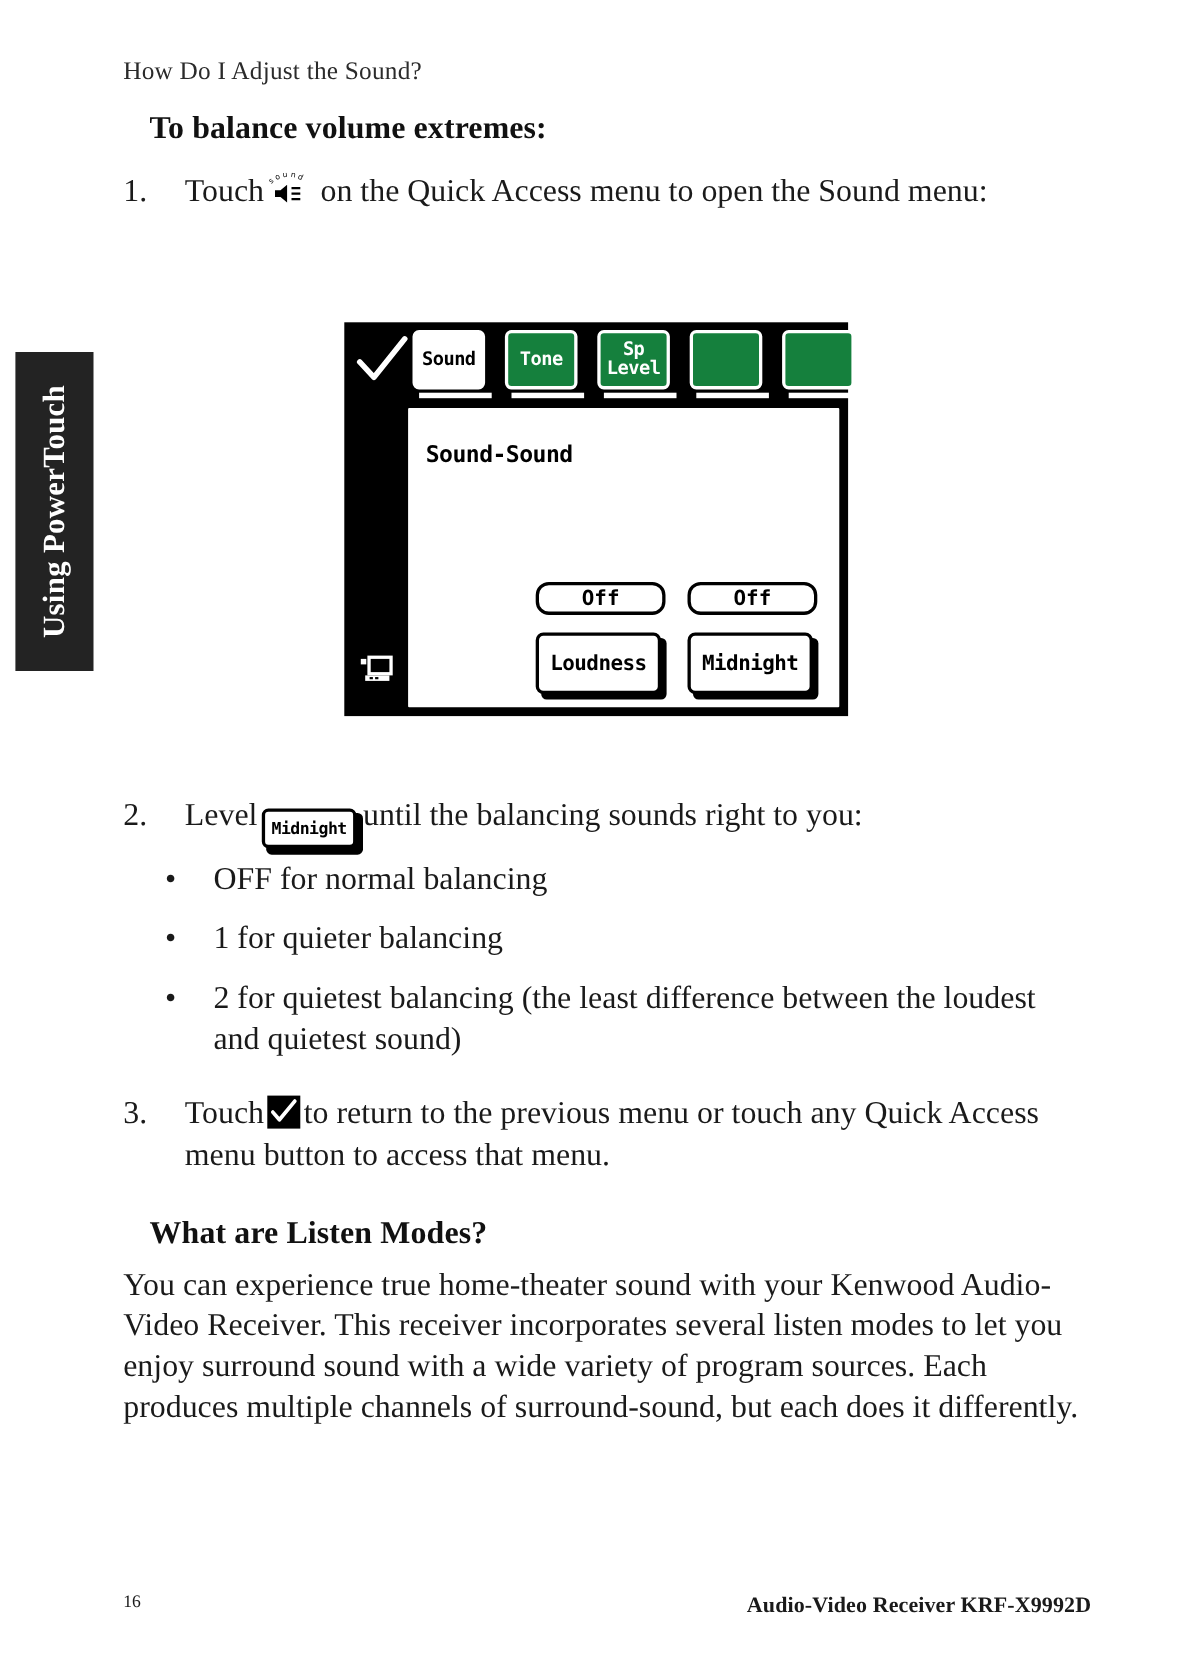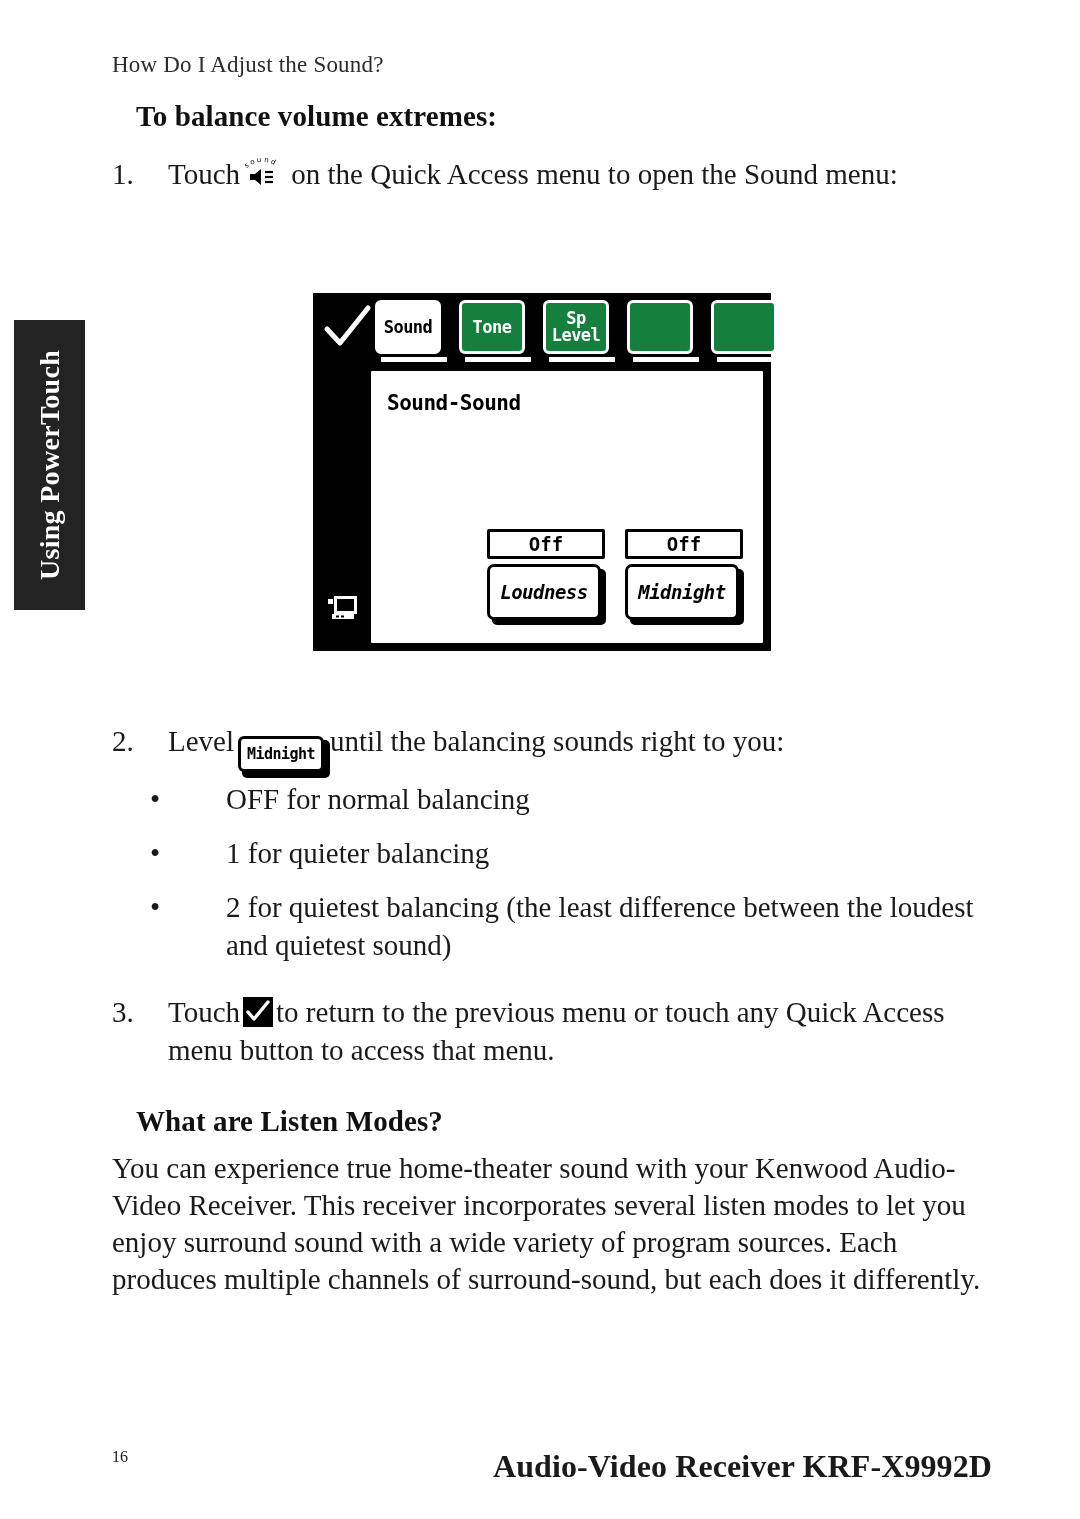--- a/index.html
+++ b/index.html
@@ -102,21 +102,21 @@
     line-height: 38px;
   }
   .bullet-dot {
     position: absolute;
     left: 0;
     top: 0;
     width: 22px;
   }
   .bullet-text {
     display: block;
-    margin-left: 76px;
+    margin-left: 44px;
   }
   .b1 { top: 780px; }
   .b2 { top: 834px; }
   .b3 { top: 888px; }
 
   
   .para {
     position: absolute;
     left: 0;
     top: 1150px;
@@ -130,21 +130,21 @@
   .footer-page {
     position: absolute;
     left: 0;
     top: 1448px;
     font-size: 16px;
   }
   .footer-model {
     position: absolute;
     right: 0;
     top: 1448px;
-    font-size: 32px;
+    font-size: 20px;
     font-weight: bold;
     letter-spacing: 0.1px;
   }
 
   
   .inline-speaker {
     display: inline-block;
     width: 44px;
     height: 30px;
     vertical-align: -4px;
@@ -266,21 +266,21 @@
   .tab.selected {
     background: #ffffff;
     color: #000000;
     border-color: #ffffff;
   }
   .tab.empty { font-size: 0; }
 
   .panel-title {
     position: absolute;
     left: 16px;
-    top: 20px;
+    top: 30px;
     font-family: "DejaVu Sans Mono", "Liberation Mono", monospace;
     font-size: 21px;
     font-weight: bold;
     color: #000000;
     letter-spacing: -0.5px;
   }
 
   .controls {
     position: absolute;
     left: 116px;
@@ -289,30 +289,30 @@
     gap: 20px;
   }
   .ctrl { position: relative; width: 118px; }
   .ctrl-value {
     position: relative;
     width: 118px;
     height: 30px;
     box-sizing: border-box;
     background: #ffffff;
     border: 3px solid #000000;
-    border-radius: 2px;
+    border-radius: 12px;
     display: flex;
     align-items: center;
     justify-content: center;
     font-family: "DejaVu Sans Mono", "Liberation Mono", monospace;
     font-size: 19px;
     font-weight: bold;
     color: #000000;
   }
-  .ctrl-btn-wrap { position: relative; margin-top: 5px; font-style: italic; }
+  .ctrl-btn-wrap { position: relative; margin-top: 16px; }
   .ctrl-btn-shadow {
     position: absolute;
     left: 5px;
     top: 5px;
     width: 114px;
     height: 56px;
     background: #000000;
     border-radius: 5px;
   }
   .ctrl-btn {

